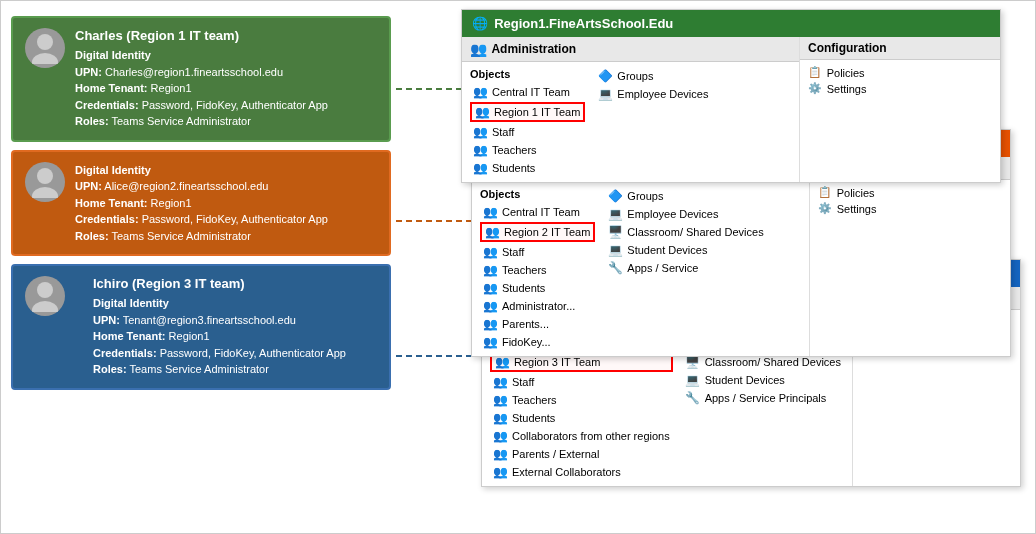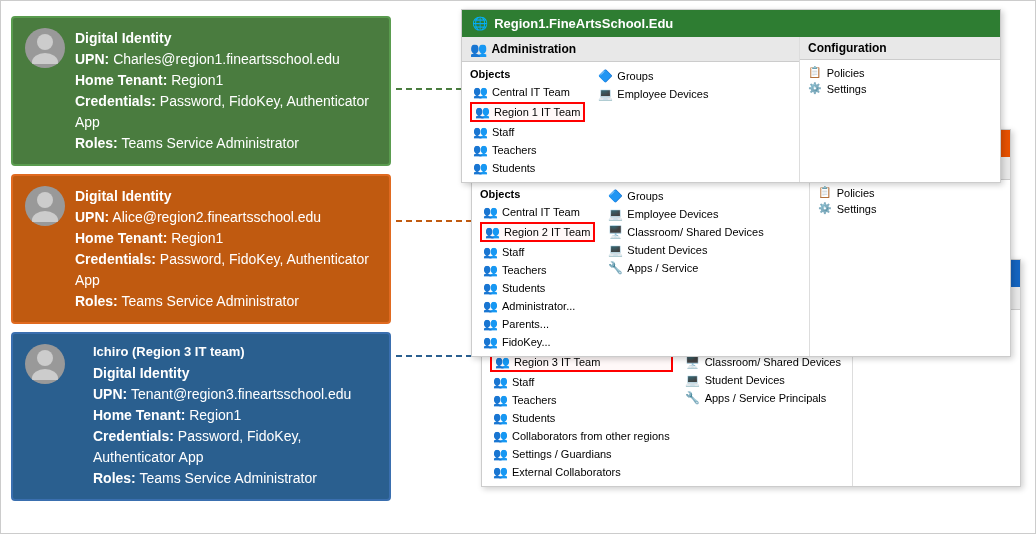--- a/index.html
+++ b/index.html
@@ -56,21 +56,21 @@
       font-size: 20px;
     }
 
     .person-info { flex: 1; }
     .person-name {
       font-weight: bold;
       font-size: 13px;
       margin-bottom: 4px;
     }
     .person-detail {
-      font-size: 14px;
+      font-size: 11px;
       line-height: 1.5;
     }
     .person-detail span.bold { font-weight: bold; }
 
     
     .tenant-panels {
       position: absolute;
       left: 460px;
       top: 8px;
       width: 560px;
@@ -194,20 +194,21 @@
   <div class="person-cards">
 
     <div class="person-card green">
       <div class="avatar">
         <svg width="28" height="32" viewBox="0 0 28 32">
           <circle cx="14" cy="10" r="8" fill="#ccc"></circle>
           <ellipse cx="14" cy="30" rx="13" ry="9" fill="#ccc"></ellipse>
         </svg>
       </div>
       <div class="person-info">
+        <div class="person-name">Charles (Region 1 IT team)</div>
         <div class="person-detail">
           <span class="bold">Digital Identity</span><br>
           <span class="bold">UPN:</span> <span>Charles@region1.fineartsschool.edu</span><br>
           <span class="bold">Home Tenant:</span> <span>Region1</span><br>
           <span class="bold">Credentials:</span> <span>Password, FidoKey, Authenticator App</span><br>
           <span class="bold">Roles:</span> <span>Teams Service Administrator</span>
         </div>
       </div>
     </div>
 
@@ -438,21 +439,21 @@
               <div class="obj-item">
                 <span class="icon icon-people">👥</span>
                 <span>Students</span>
               </div>
               <div class="obj-item">
                 <span class="icon icon-collab">👥</span>
                 <span>Collaborators from other regions</span>
               </div>
               <div class="obj-item">
                 <span class="icon icon-parents">👥</span>
-                <span>Settings / Guardians</span>
+                <span>Parents / External</span>
               </div>
               <div class="obj-item">
                 <span class="icon icon-external">👥</span>
                 <span>External Collaborators</span>
               </div>
             </div>
             <div class="objects-right">
               <div class="obj-item">
                 <span class="icon icon-group">🔷</span>
                 <span>Groups</span>

